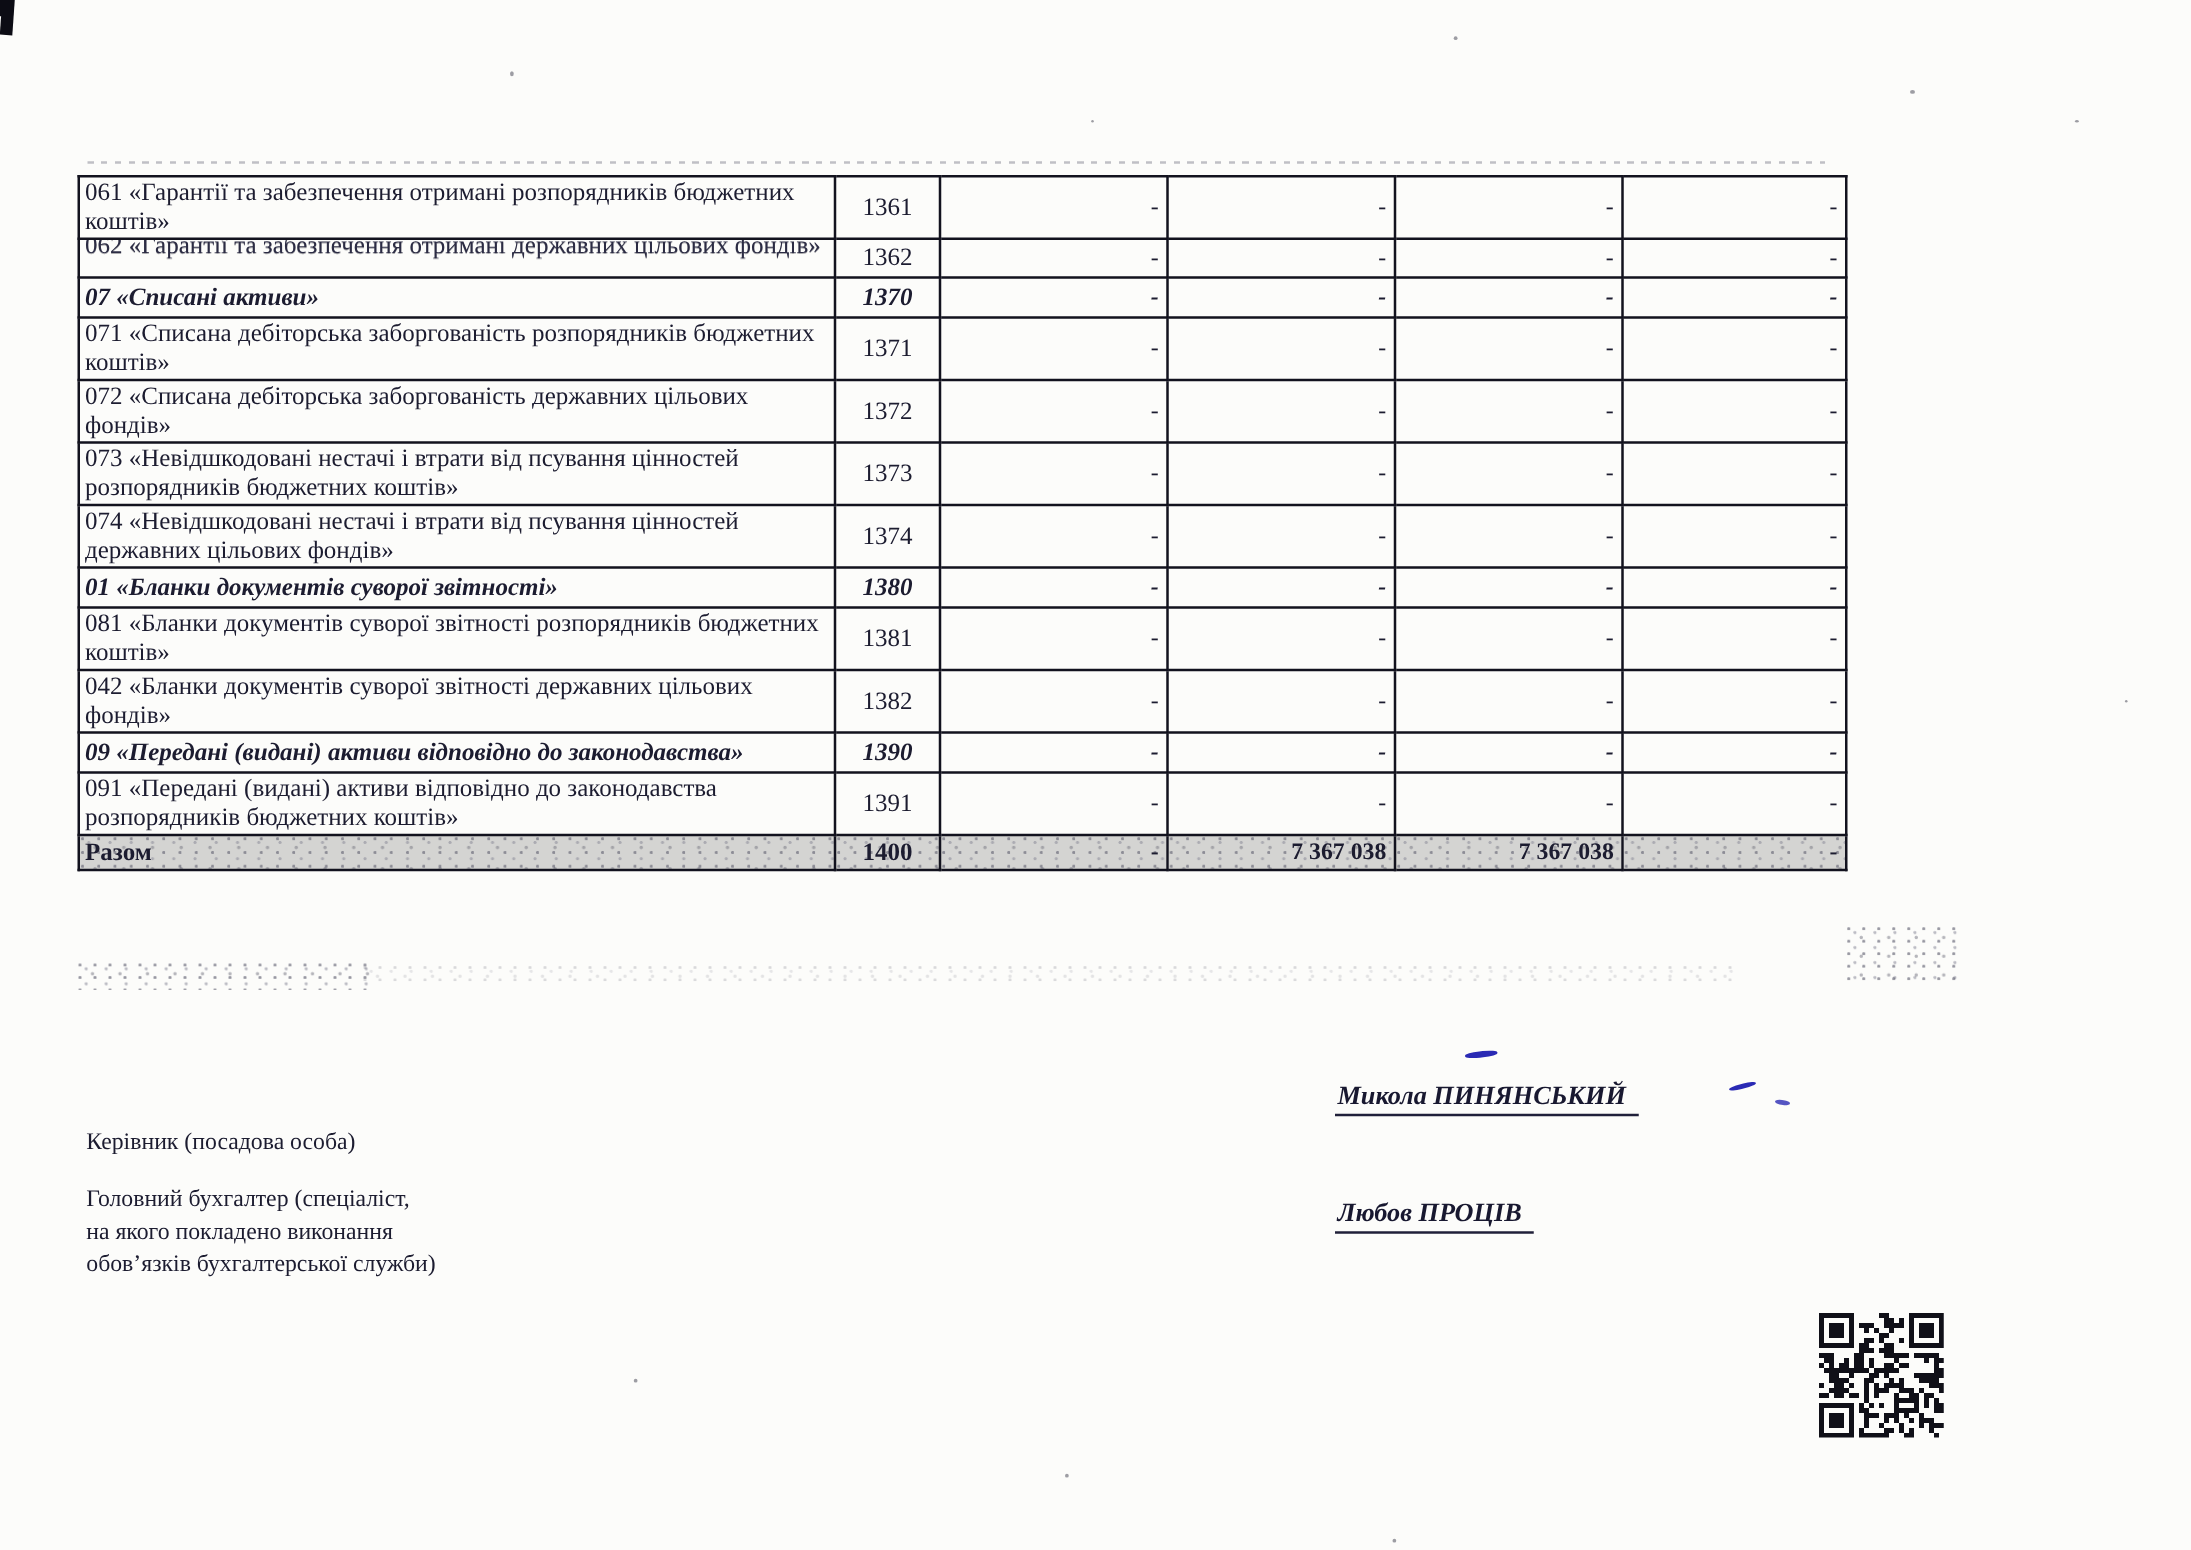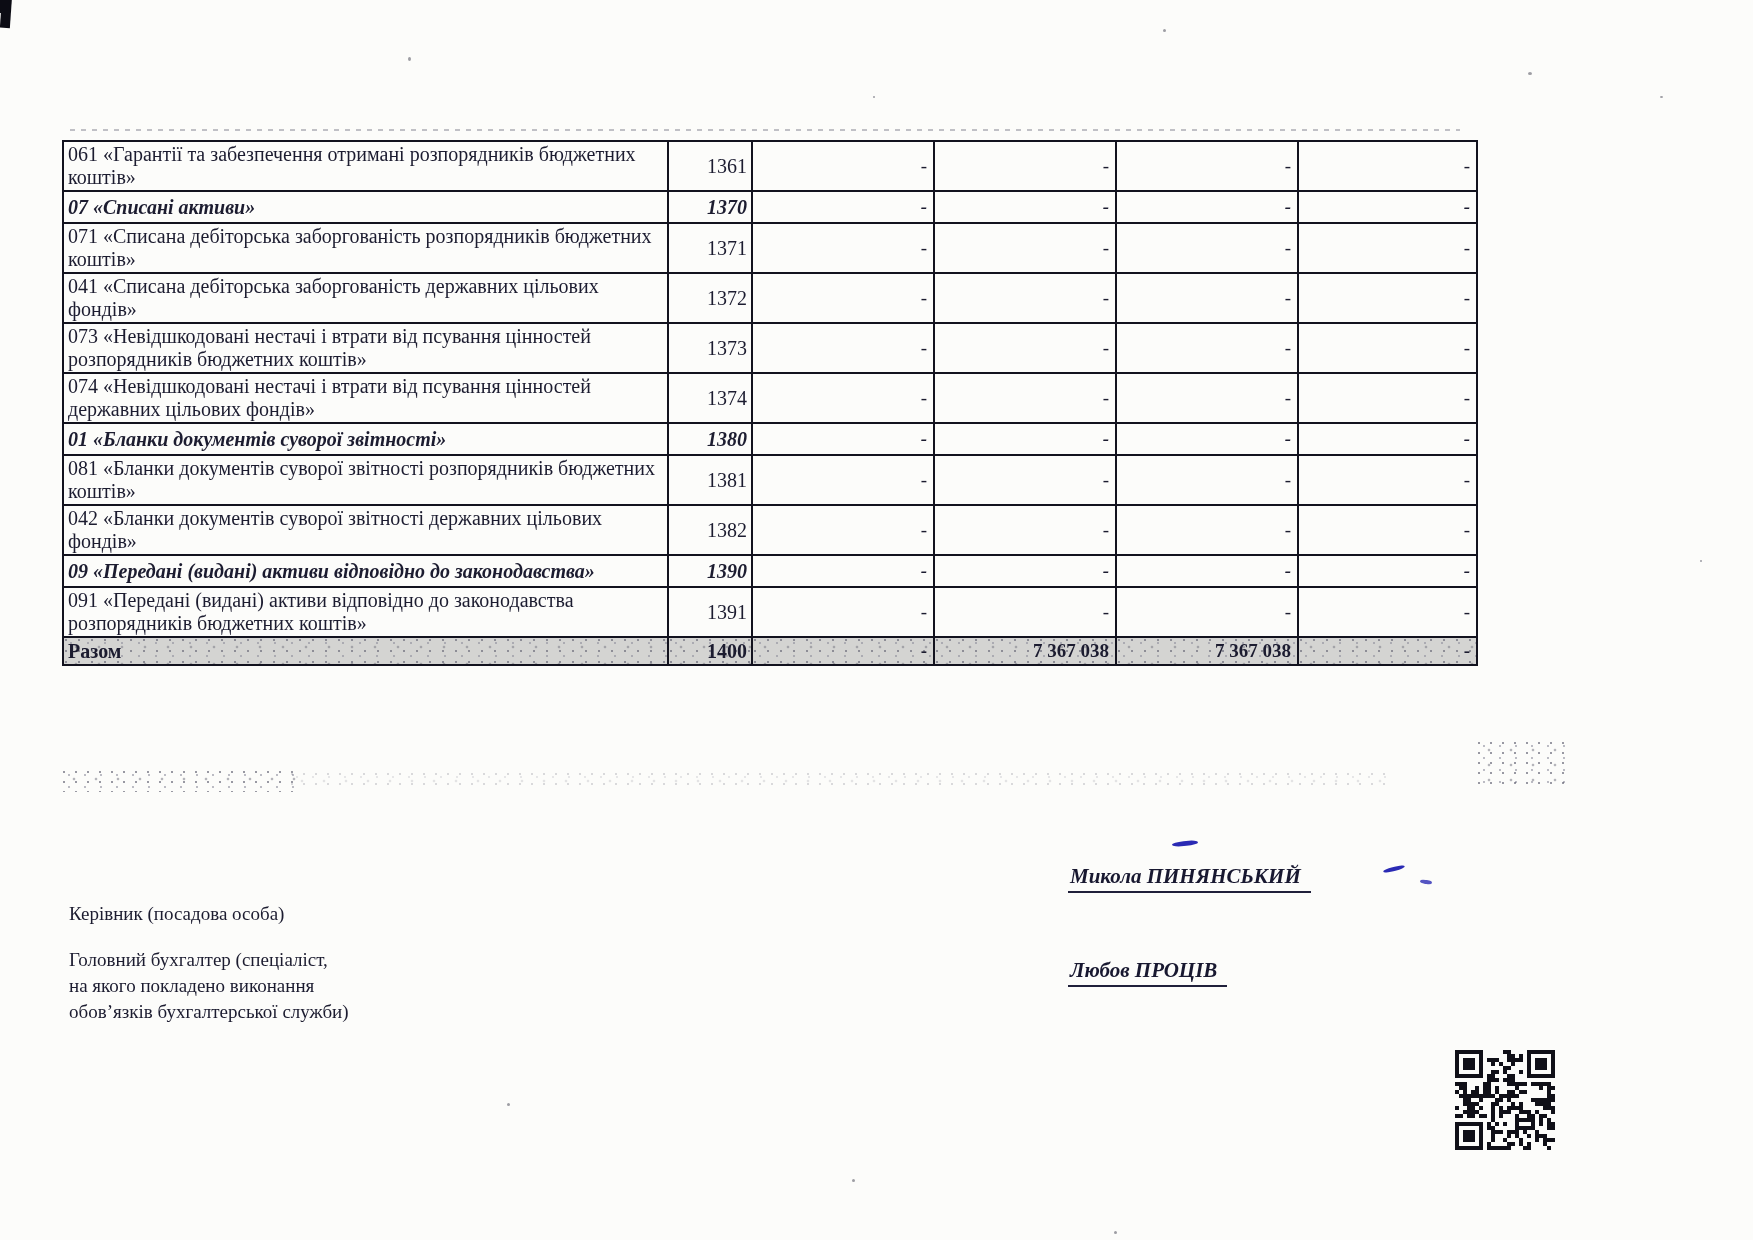--- a/index.html
+++ b/index.html
@@ -18,21 +18,21 @@
   .report-table td{
     border:2px solid #12121e;
     vertical-align:middle;
     padding:1px 4px;
     overflow:hidden;
   }
   .report-table td.desc{line-height:23px;}
   .report-table td.code{text-align:center;}
   .report-table td.val{text-align:right;padding-right:6px;font-size:19px;}
   
-  .report-table td:nth-child(2){border-left-color:#2a1016;text-align:right;}
+  .report-table td:nth-child(2){border-left-color:#2a1016;}
   .report-table td:nth-child(3){border-left-color:#10102c;}
   .report-table td:nth-child(4){border-left-color:#2c2c0c;}
   .report-table td:nth-child(5){border-left-color:#0c2a2a;}
   .report-table td:nth-child(6){border-left-color:#2a0c0c;}
 
   .row-normal{height:50px;}
   .row-clipped{height:31px;}
   .row-section{height:32px;}
   .row-total{height:28px;}
 
@@ -113,20 +113,30 @@
         <tr class="row-normal">
       <td class="desc">
             <div class="desc-inner">061 «Гарантії та забезпечення отримані розпорядників бюджетних коштів»</div>
           </td>
       <td class="code">1361</td>
       <td class="val">-</td>
       <td class="val">-</td>
       <td class="val">-</td>
       <td class="val">-</td>
     </tr>
+        <tr class="row-clipped">
+      <td class="desc">
+            <div class="desc-inner">062 «Гарантії та забезпечення отримані державних цільових фондів»</div>
+          </td>
+      <td class="code">1362</td>
+      <td class="val">-</td>
+      <td class="val">-</td>
+      <td class="val">-</td>
+      <td class="val">-</td>
+    </tr>
         <tr class="row-section">
       <td class="desc">
             <div class="desc-inner">07 «Списані активи»</div>
           </td>
       <td class="code">1370</td>
       <td class="val">-</td>
       <td class="val">-</td>
       <td class="val">-</td>
       <td class="val">-</td>
     </tr>
@@ -135,21 +145,21 @@
             <div class="desc-inner">071 «Списана дебіторська заборгованість розпорядників бюджетних коштів»</div>
           </td>
       <td class="code">1371</td>
       <td class="val">-</td>
       <td class="val">-</td>
       <td class="val">-</td>
       <td class="val">-</td>
     </tr>
         <tr class="row-normal">
       <td class="desc">
-            <div class="desc-inner">041 «Списана дебіторська заборгованість державних цільових фондів»</div>
+            <div class="desc-inner">072 «Списана дебіторська заборгованість державних цільових фондів»</div>
           </td>
       <td class="code">1372</td>
       <td class="val">-</td>
       <td class="val">-</td>
       <td class="val">-</td>
       <td class="val">-</td>
     </tr>
         <tr class="row-normal">
       <td class="desc">
             <div class="desc-inner">073 «Невідшкодовані нестачі і втрати від псування цінностей розпорядників бюджетних коштів»</div>

